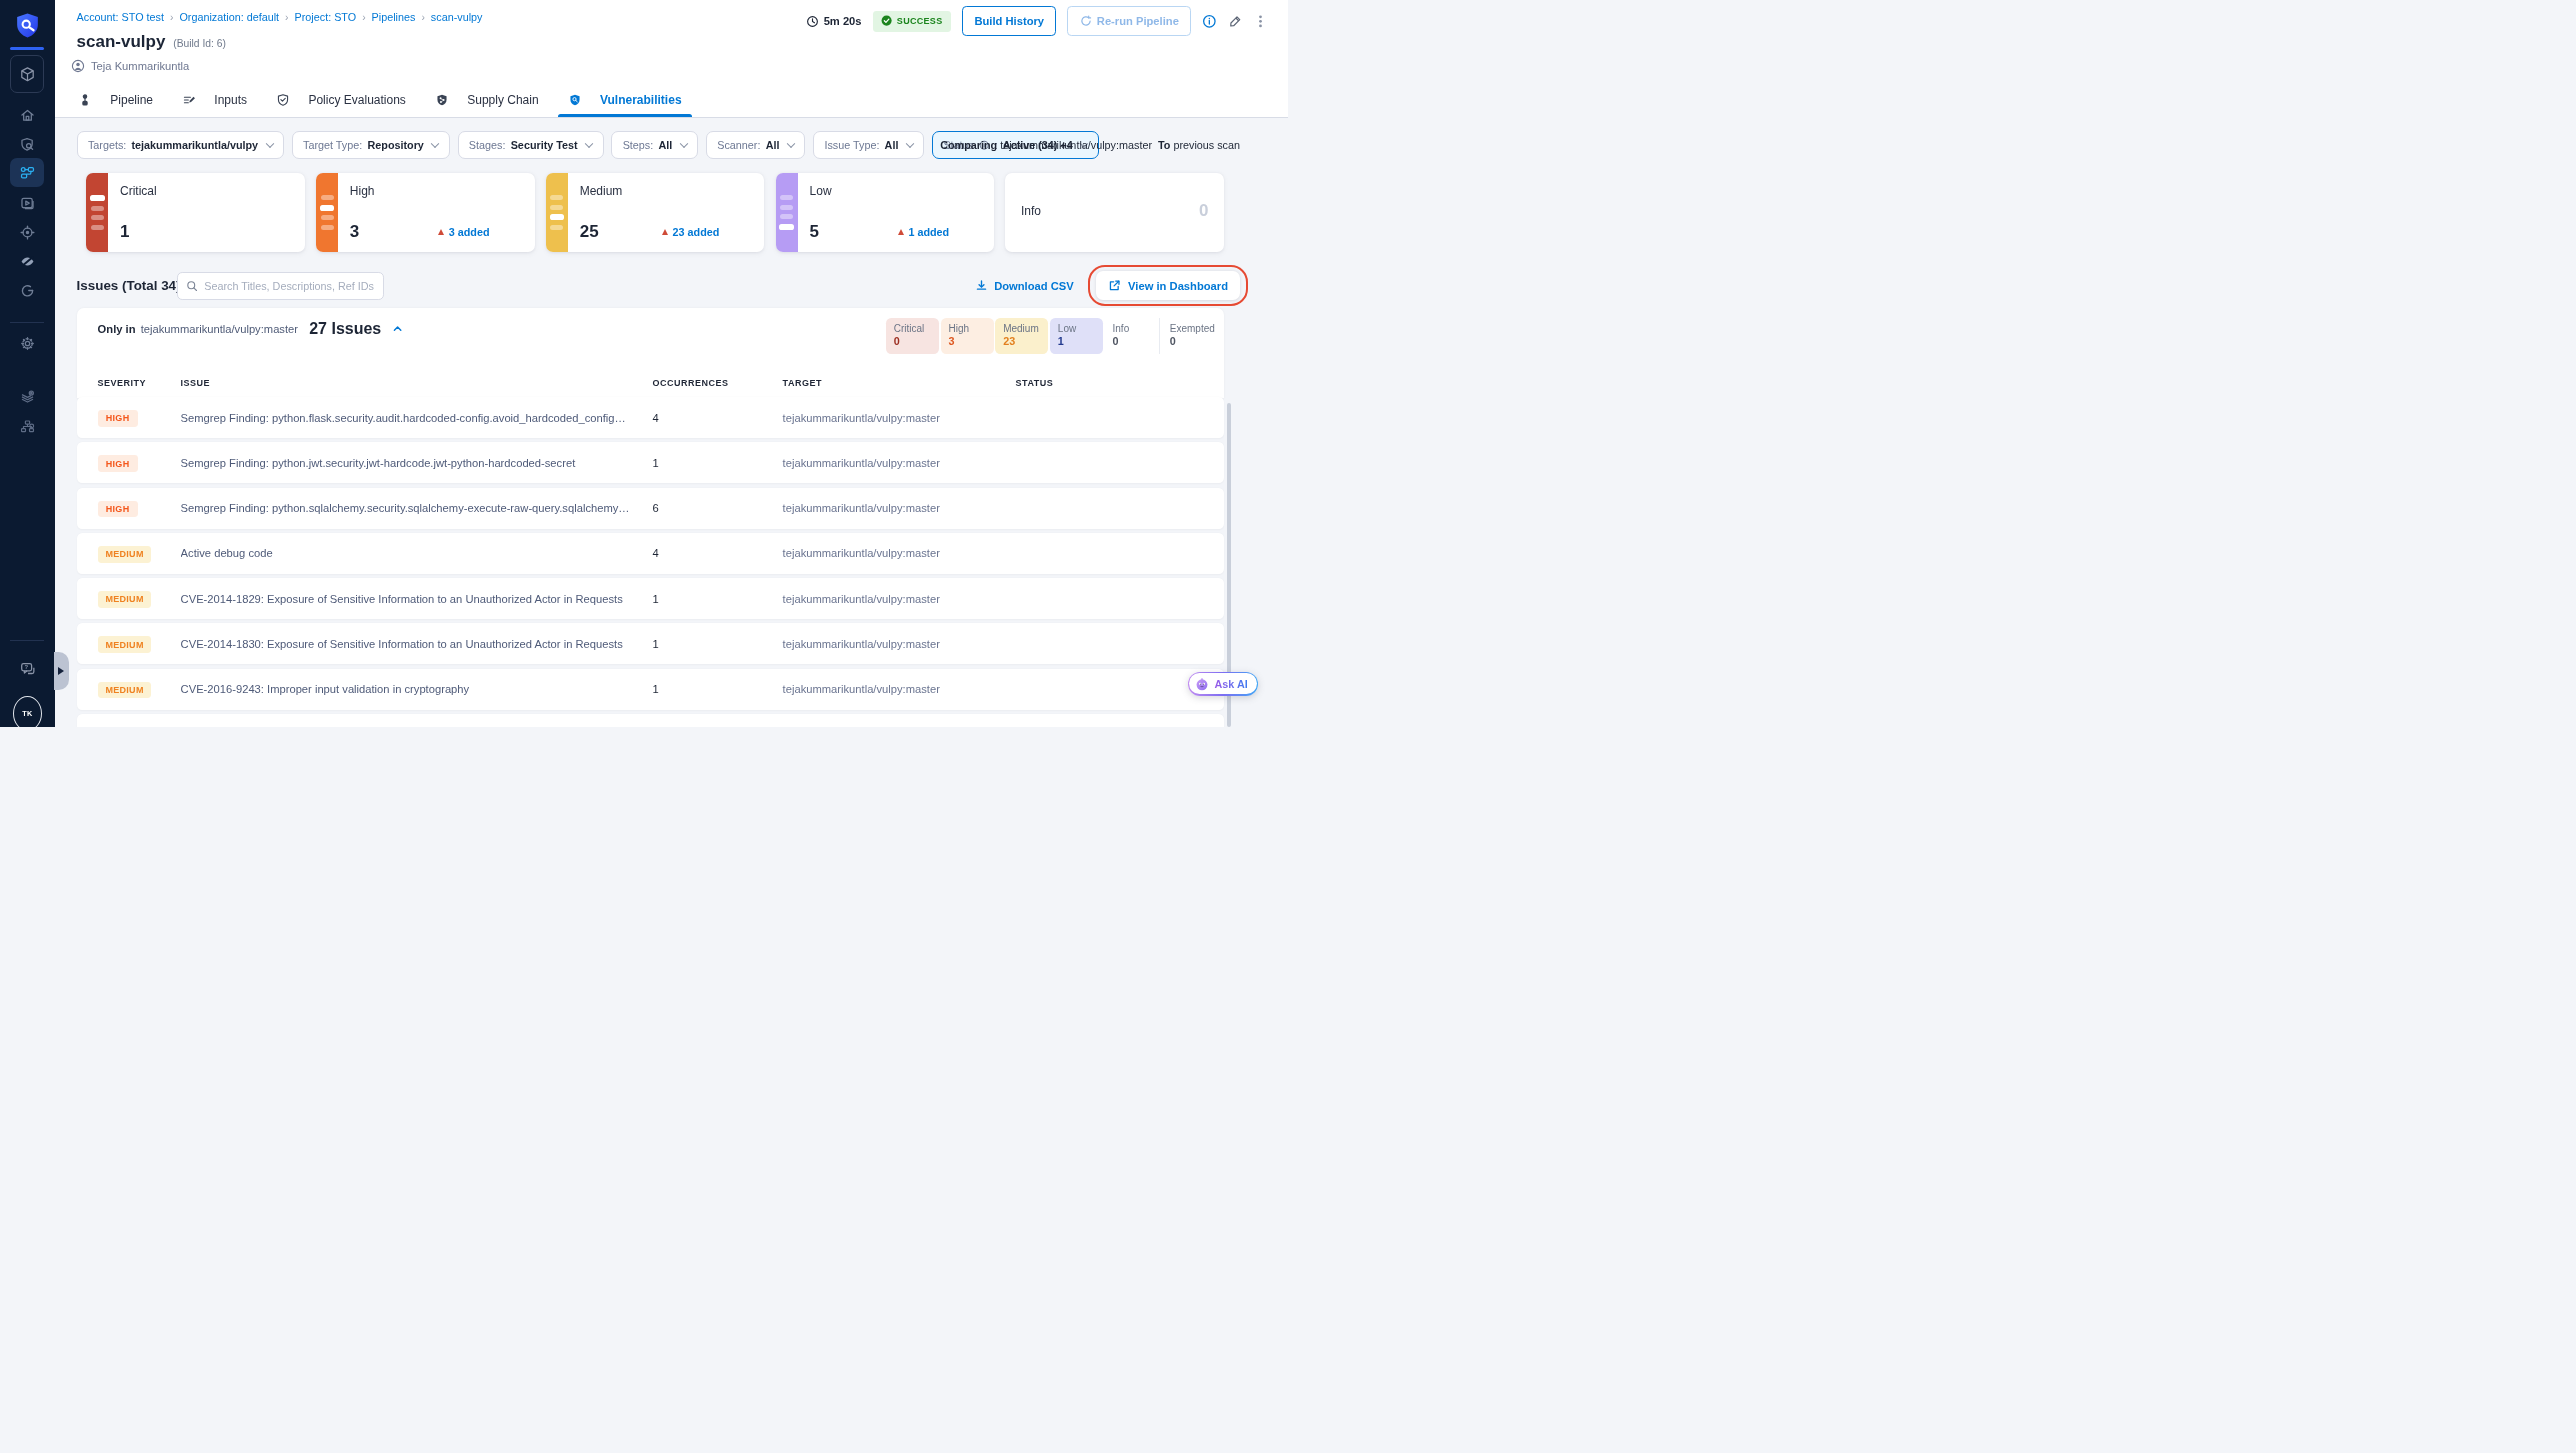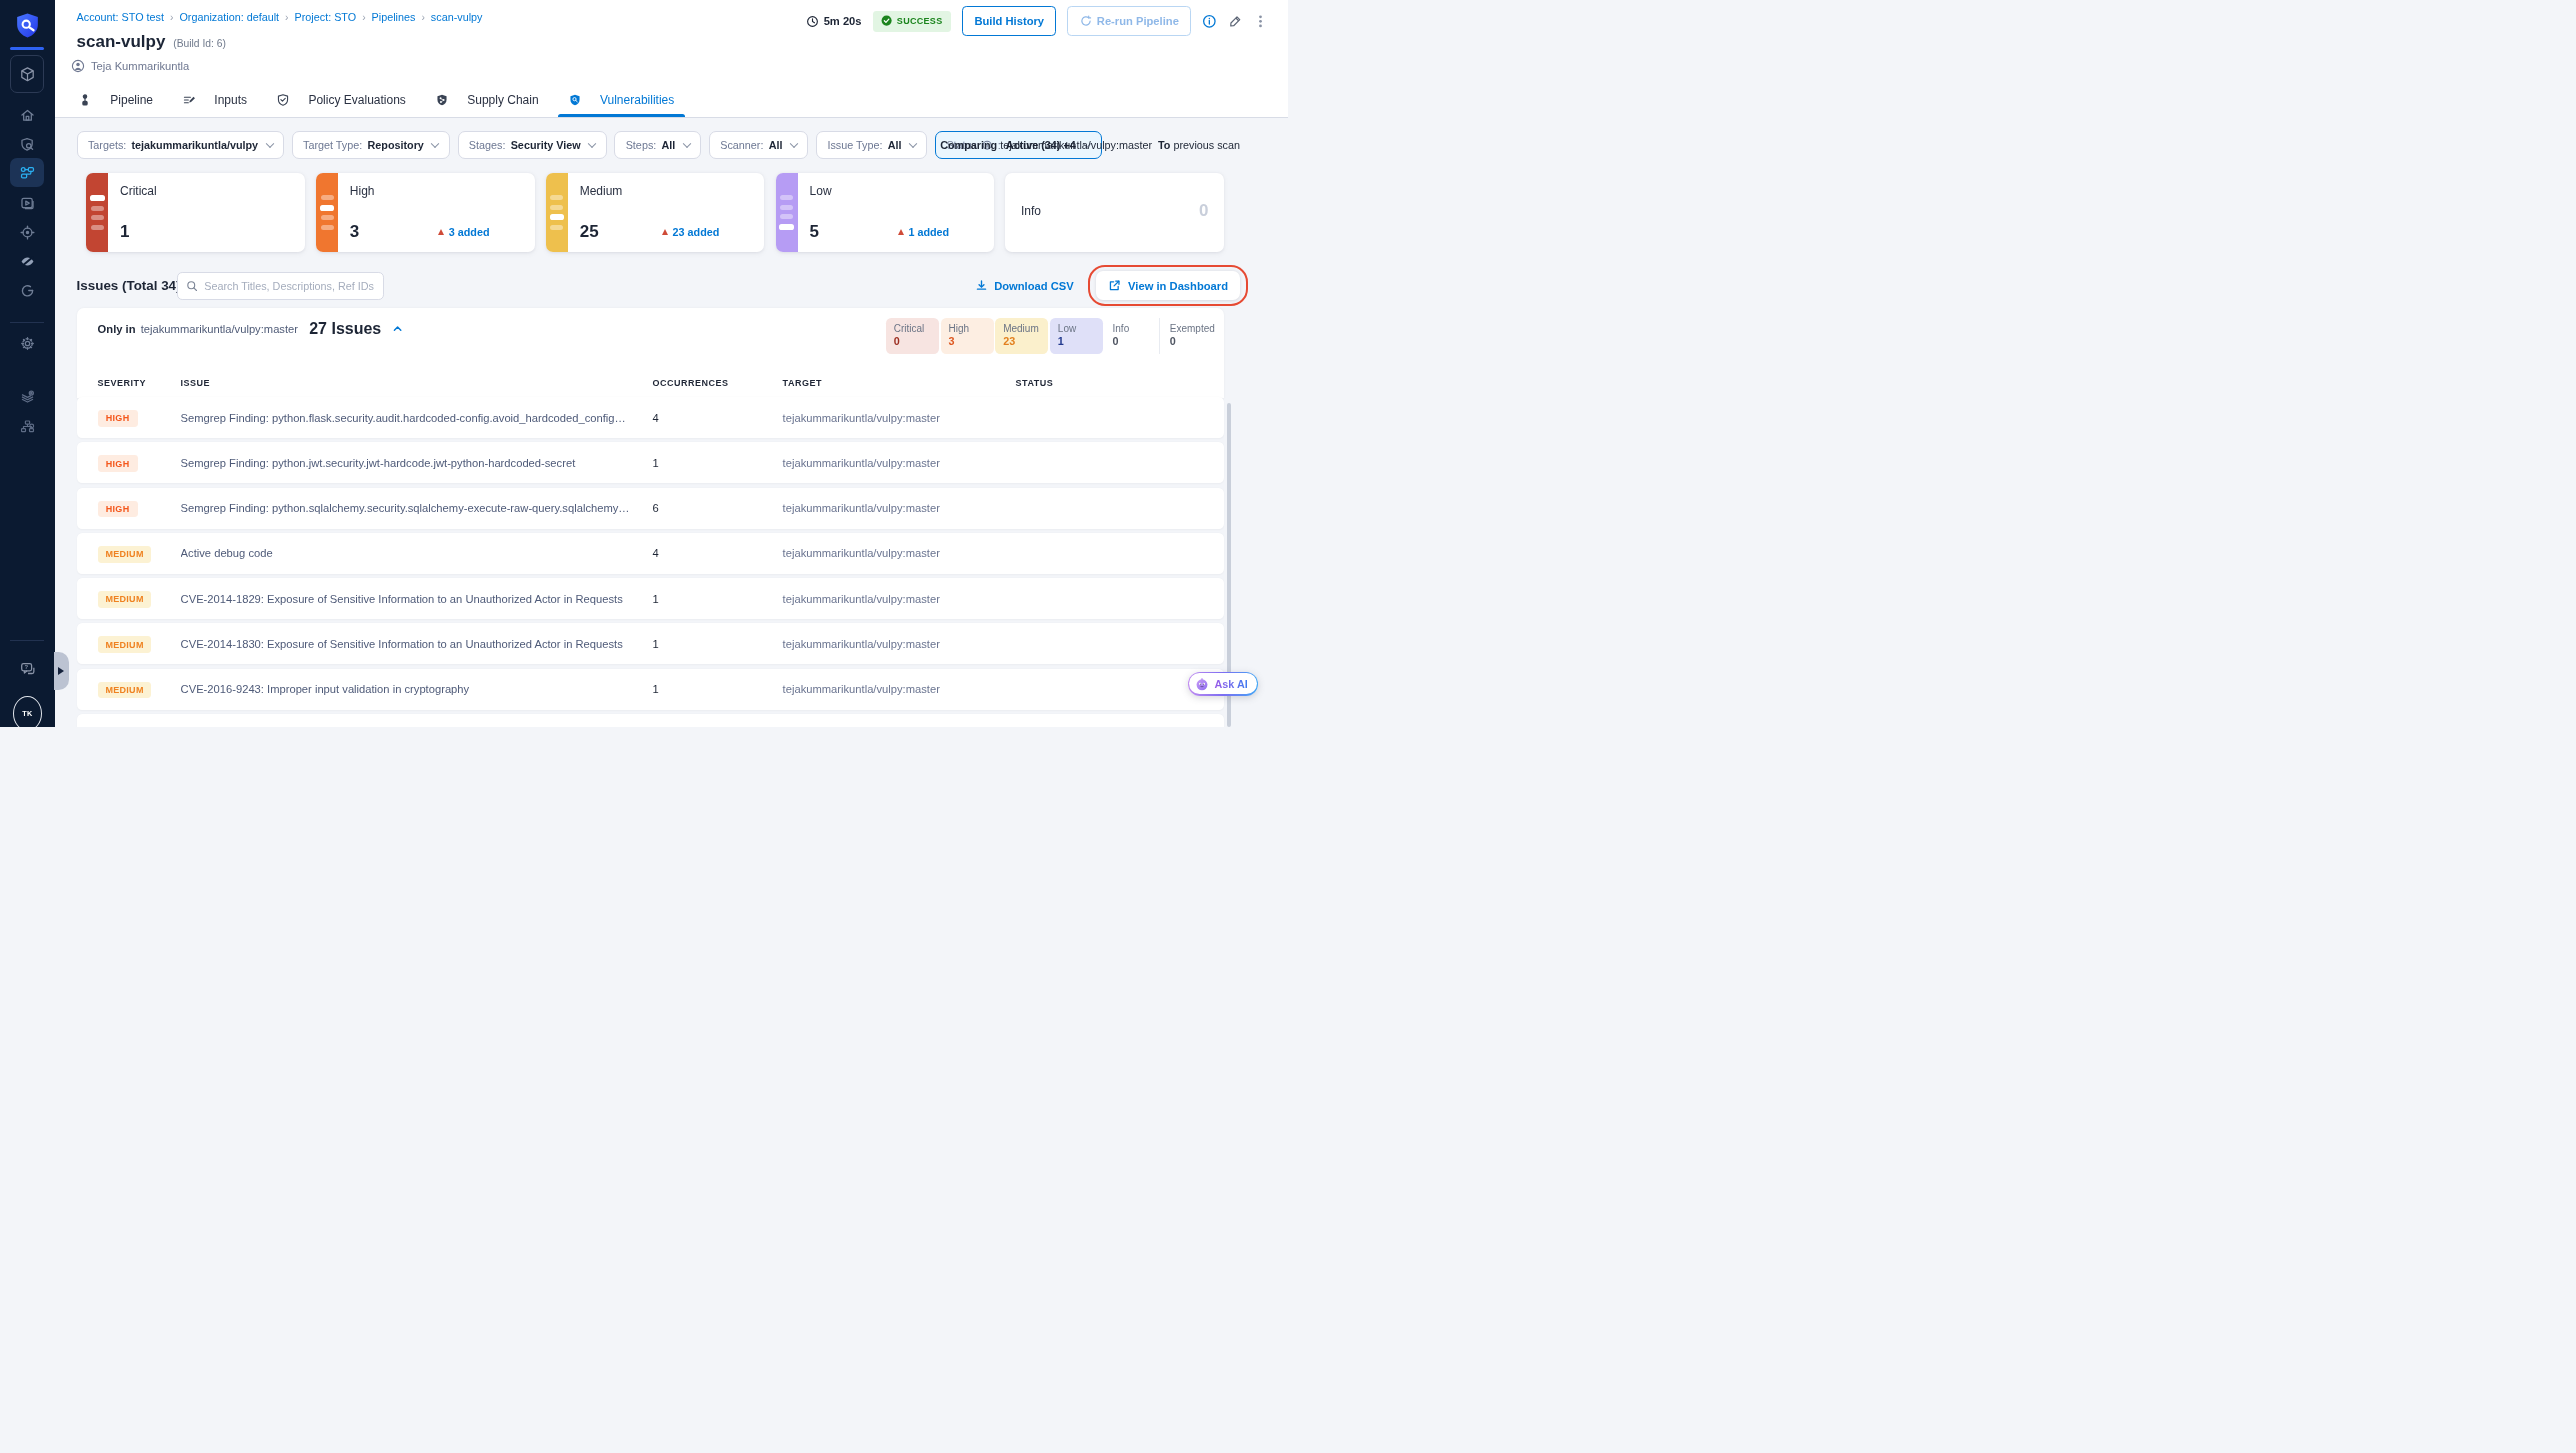--- a/index.html
+++ b/index.html
@@ -30,21 +30,21 @@
   .btn{height:30px;border-radius:4.3px;background:#fff;font-size:11.2px;font-weight:700;padding:0 11.2px;display:flex;align-items:center;gap:5.2px;cursor:pointer}
   .btn-primary-outline{border:0.9px solid #0278d5;color:#0278d5}
   .btn-disabled{border:0.9px solid #b9d6f3;color:#8fb8e8;cursor:default}
   .iconbtn{cursor:pointer}
   .title-row{position:absolute;top:32px;left:21.6px;display:flex;align-items:baseline;gap:7.8px}
   .title-row h1{font-size:17px;font-weight:700;color:#1c2536}
   .build-id{font-size:10.3px;color:#707a8c}
   .author-row{position:absolute;top:59px;left:16px;display:flex;align-items:center;gap:6px;font-size:11.2px;color:#6e7790}
   .tabbar{position:absolute;left:21.6px;bottom:0;height:34px;display:flex;gap:26px}
   .tab{display:flex;align-items:center;gap:18px;font-size:12px;color:#2a3142;cursor:pointer;position:relative;padding:0 1.7px}
-  .tab.active{color:#0278d5;font-weight:400}
+  .tab.active{color:#0278d5;font-weight:700}
   .tab.active::after{content:"";position:absolute;left:-8.6px;right:-8.6px;bottom:0;height:2.6px;background:#0278d5;border-radius:2.6px 2.6px 0 0}
 
   
   .filters{position:absolute;top:131px;left:21.6px;display:flex;gap:7.8px}
   .pill{height:28px;border:0.9px solid #d8dbe6;background:#fff;border-radius:7px;display:flex;align-items:center;gap:5.2px;padding:0 10.3px;font-size:10.8px;cursor:pointer}
   .pill .pl{color:#6d7893}
   .pill .pv{color:#1d2535;font-weight:700}
   .pill.status{background:#eaf6fe;border:0.9px solid #0278d5}
   .chev{width:6px;height:6px;border-right:1.3px solid #8a93a5;border-bottom:1.3px solid #8a93a5;transform:rotate(45deg) translate(-0.9px,-0.9px);margin-left:3.4px}
   .comparing{position:absolute;top:139px;right:48px;font-size:10.8px;color:#1d2535}
@@ -377,21 +377,21 @@
         <span class="pv">tejakummarikuntla/vulpy</span>
         <i class="chev"></i>
       </div>
     <div class="pill">
         <span class="pl">Target Type:</span>
         <span class="pv">Repository</span>
         <i class="chev"></i>
       </div>
     <div class="pill">
         <span class="pl">Stages:</span>
-        <span class="pv">Security View</span>
+        <span class="pv">Security Test</span>
         <i class="chev"></i>
       </div>
     <div class="pill">
         <span class="pl">Steps:</span>
         <span class="pv">All</span>
         <i class="chev"></i>
       </div>
     <div class="pill">
         <span class="pl">Scanner:</span>
         <span class="pv">All</span>

